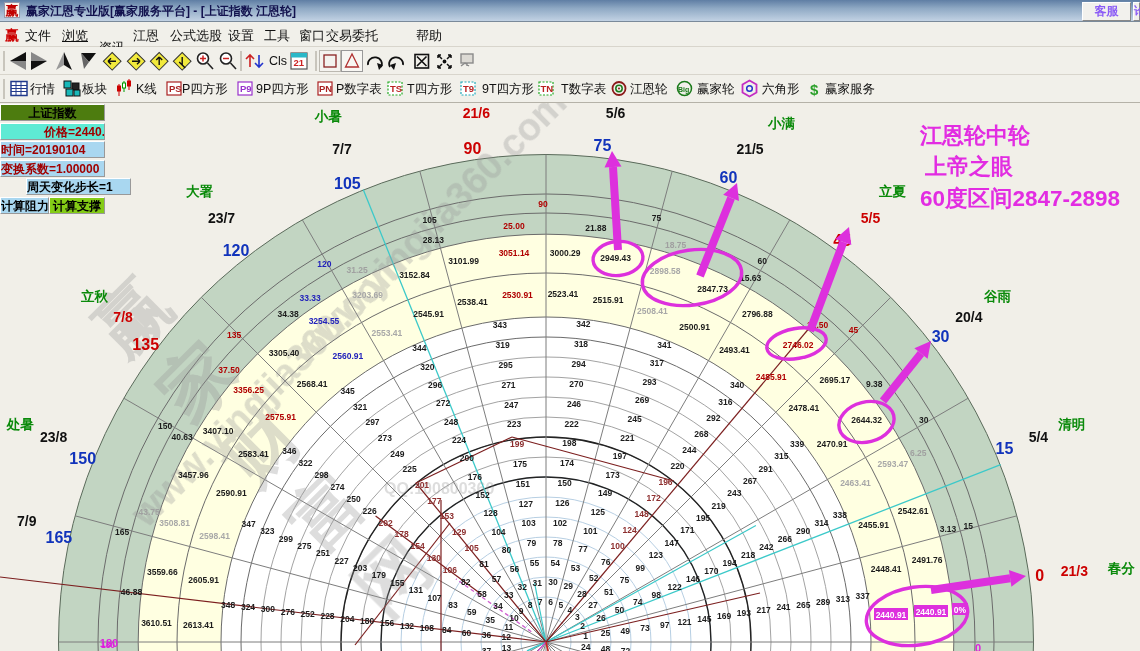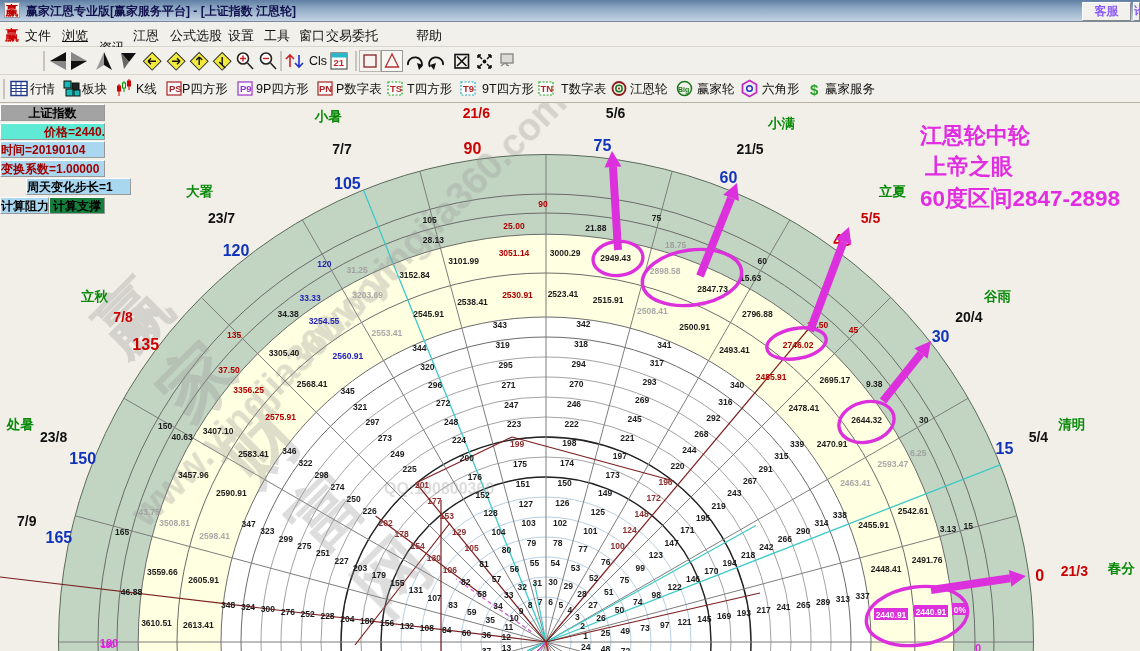--- a/index.html
+++ b/index.html
@@ -2,21 +2,21 @@
 <html><head><meta charset="utf-8">
 <style>
 *{margin:0;padding:0;box-sizing:border-box;}
 body{width:1140px;height:651px;overflow:hidden;font-family:"Liberation Sans",sans-serif;background:#f1efe8;position:relative;}
 .titlebar{position:absolute;left:0;top:0;width:1140px;height:22px;background:linear-gradient(180deg,#5f7ea4 0%,#8fa9c4 40%,#c2d2e4 100%);border-bottom:1px solid #7a8a9a;}
 .titlebar .logo{position:absolute;left:4px;top:2px;width:16px;height:16px;background:#f6f4ee;color:#c00000;font-weight:bold;font-size:13px;text-align:center;line-height:16px;border:1px solid #99a;}
 .titlebar .txt{position:absolute;left:26px;top:3px;font-size:12px;font-weight:bold;color:#12124e;}
 .tbtn{position:absolute;top:2px;height:19px;background:#f2f1ed;border:1px solid #888;border-top-color:#fff;border-left-color:#fff;color:#8b5cf6;font-size:12px;font-weight:bold;text-align:center;line-height:17px;}
 .menubar{position:absolute;left:0;top:22px;width:1140px;height:25px;background:#f1f0ea;border-bottom:1px solid #d8d5cc;}
 .menubar span{position:absolute;top:5px;font-size:13px;color:#111;}
-.toolbar1{position:absolute;left:0;top:47px;width:1140px;height:28px;background:#f1f0ea;border-bottom:1px solid #d8d5cc;padding-left:40px;}
+.toolbar1{position:absolute;left:0;top:47px;width:1140px;height:28px;background:#f1f0ea;border-bottom:1px solid #d8d5cc;}
 .toolbar2{position:absolute;left:0;top:75px;width:1140px;height:28px;background:#f1f0ea;border-bottom:1px solid #b5b2a8;}
 .chart{position:absolute;left:0;top:103px;width:1140px;height:548px;background:#f1efe8;}
 .panel{position:absolute;left:0;top:1px;width:105px;}
 .prow{width:105px;height:17px;font-size:12px;font-weight:bold;line-height:17px;border:1px solid #999;border-top-color:#fff;border-left-color:#fff;margin-bottom:1.5px;white-space:nowrap;overflow:hidden;}
 </style></head>
 <body>
 <div class="titlebar">
  <div class="logo">赢</div>
  <div class="txt">赢家江恩专业版[赢家服务平台] - [上证指数 江恩轮]</div>
  <div class="tbtn" style="left:1082px;width:49px;">客服</div>
@@ -574,22 +574,22 @@
 <text x="931" y="614.5">2440.91</text>
 <text x="960" y="612.5">0%</text>
 </g>
 <g font-family="Liberation Sans, sans-serif" font-weight="bold" fill="#e22ce2">
 <text x="920" y="143" font-size="22">江恩轮中轮</text>
 <text x="925" y="174" font-size="22">上帝之眼</text>
 <text x="920" y="206" font-size="22.5">60度区间2847-2898</text>
 </g>
 </svg>
 <div class="panel">
- <div class="prow" style="background:#a3a3a3;text-align:center;">上证指数</div>
+ <div class="prow" style="background:#4d7c0f;text-align:center;">上证指数</div>
  <div class="prow" style="background:#5eead4;color:#a00000;padding-left:43px;">价格=2440.9099</div>
  <div class="prow" style="background:#a9d7f0;color:#a00000;">时间=20190104</div>
  <div class="prow" style="background:#a9d7f0;color:#a00000;">变换系数=1.00000</div>
  <div class="prow" style="background:#a9d7f0;color:#000000;margin-left:26px;">周天变化步长=1</div>
  <div style="width:105px;height:17px;display:flex;justify-content:space-between;">
   <div class="prow" style="width:52px;background:#a9d7f0;text-align:center;">计算阻力</div>
-  <div class="prow" style="width:60px;background:#15803d;text-align:center;">计算支撑</div>
+  <div class="prow" style="width:60px;background:#84cc16;text-align:center;">计算支撑</div>
  </div>
 </div>
 </div>
 </body></html>

